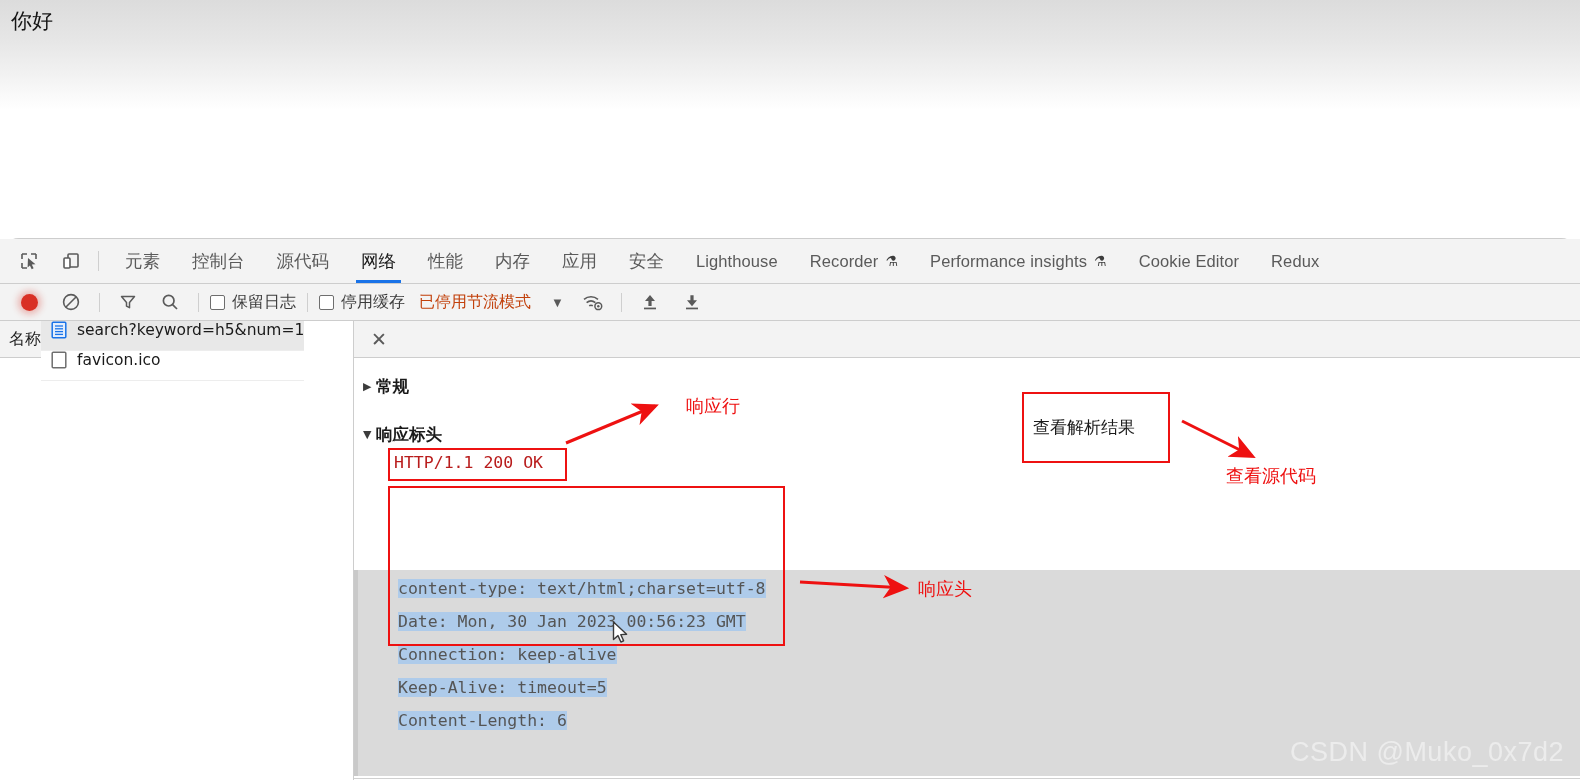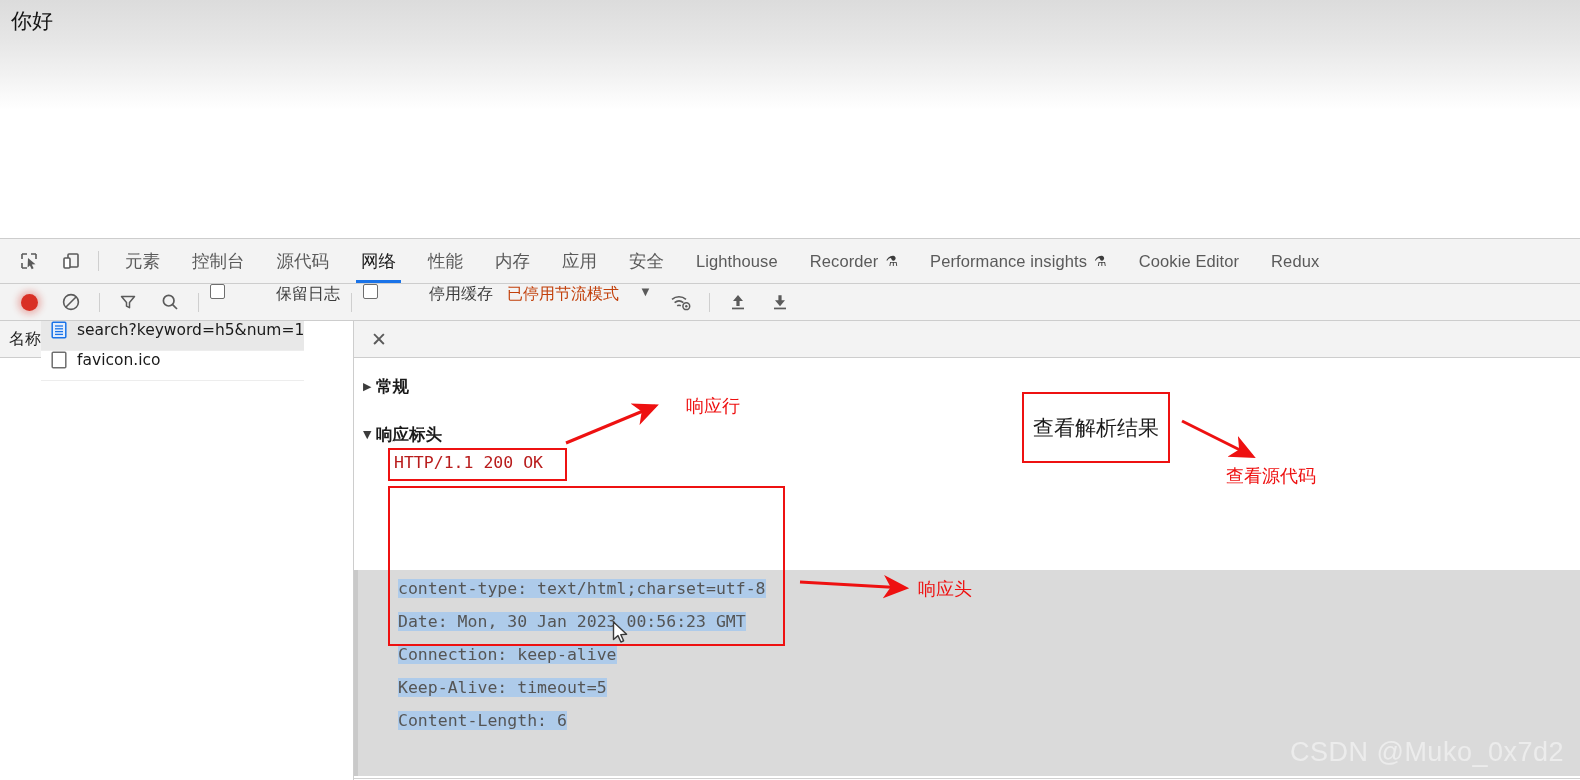--- a/index.html
+++ b/index.html
@@ -22,20 +22,21 @@
     font-size: 21px; color: #141414;
     font-family: "DejaVu Sans", sans-serif;
     line-height: 1.3;
   }
 
   
   .devtools {
     position: absolute; left: 0; top: 238px; width: 1580px; height: 542px;
     background: #ffffff;
     border-top: 1px solid #cdcdcd;
+    border-radius: 19px;
   }
 
   
   .tabbar {
     position: relative; height: 45px; width: 100%;
     background: #f3f3f3;
     border-bottom: 1px solid #cdcdcd;
     display: flex; align-items: center;
   }
   .tool-icon-btn {
@@ -60,21 +61,21 @@
   }
   .flask { display: inline-block; margin-left: 7px; font-size: 14px; color: #3c3c3c; }
 
   
   .filterbar {
     position: relative; height: 37px; width: 100%;
     background: #f3f3f3;
     border-bottom: 1px solid #cdcdcd;
     display: flex; align-items: center;
   }
-  .fb-item { display: flex; align-items: flex-start; height: 100%; gap: 44px; }
+  .fb-item { display: flex; align-items: center; height: 100%; }
   .rec-dot {
     width: 17px; height: 17px; border-radius: 50%;
     background: #d93025;
     box-shadow: 0 0 7px 3px rgba(217,48,37,.33);
   }
   .cbox {
     width: 15px; height: 15px; border: 1.6px solid #6e6e6e; border-radius: 2px;
     background: #fff; display: inline-block;
   }
   .fb-label {
@@ -154,21 +155,21 @@
     position: absolute; border: 2.5px solid #ee1111; background: transparent;
   }
   .anno-label {
     position: absolute; color: #ee1111; white-space: nowrap;
     font-family: "DejaVu Sans", sans-serif; font-size: 18px;
   }
   .anno-box-text {
     position: absolute; border: 2.5px solid #ee1111;
     display: flex; align-items: center; justify-content: flex-start;
     padding-left: 9px;
-    font-family: "DejaVu Sans", sans-serif; font-size: 21px; color: #1a1a1a;
+    font-family: "DejaVu Sans", sans-serif; font-size: 17px; color: #1a1a1a;
   }
   .anno-svg { position: absolute; left: 0; top: 0; width: 1580px; height: 780px; pointer-events: none; }
 
   .watermark {
     position: absolute; right: 16px; bottom: 12px;
     font-size: 27px; color: #ececec;
     font-family: "Liberation Sans", sans-serif;
     letter-spacing: .5px; white-space: nowrap;
   }
   .cursor-arrow { position: absolute; left: 612px; top: 621px; }

